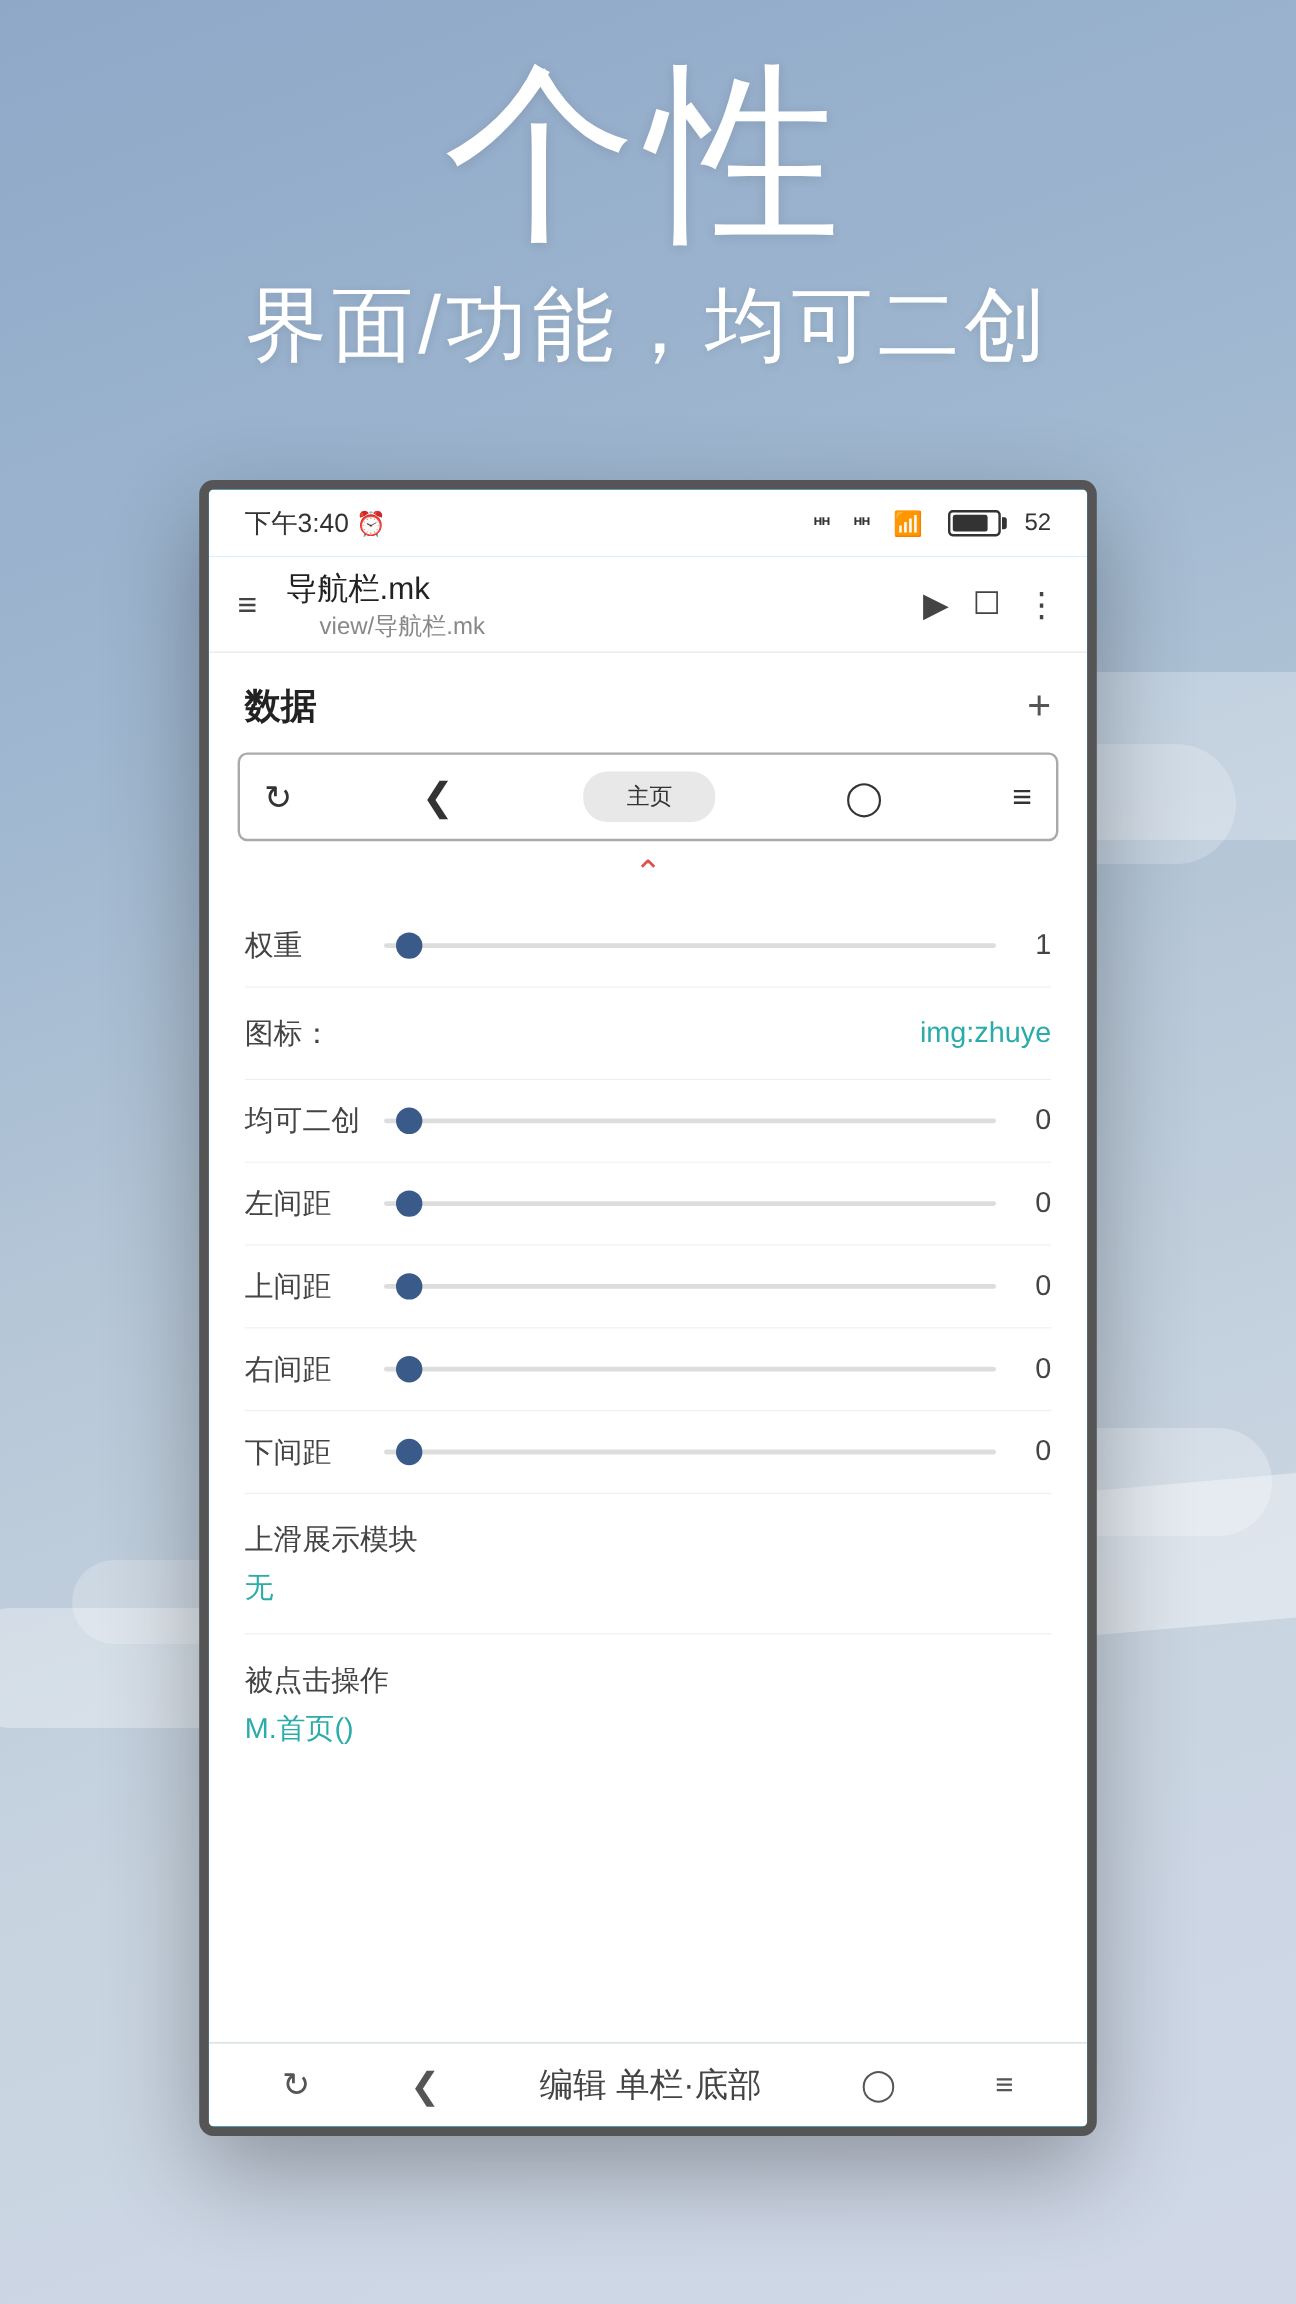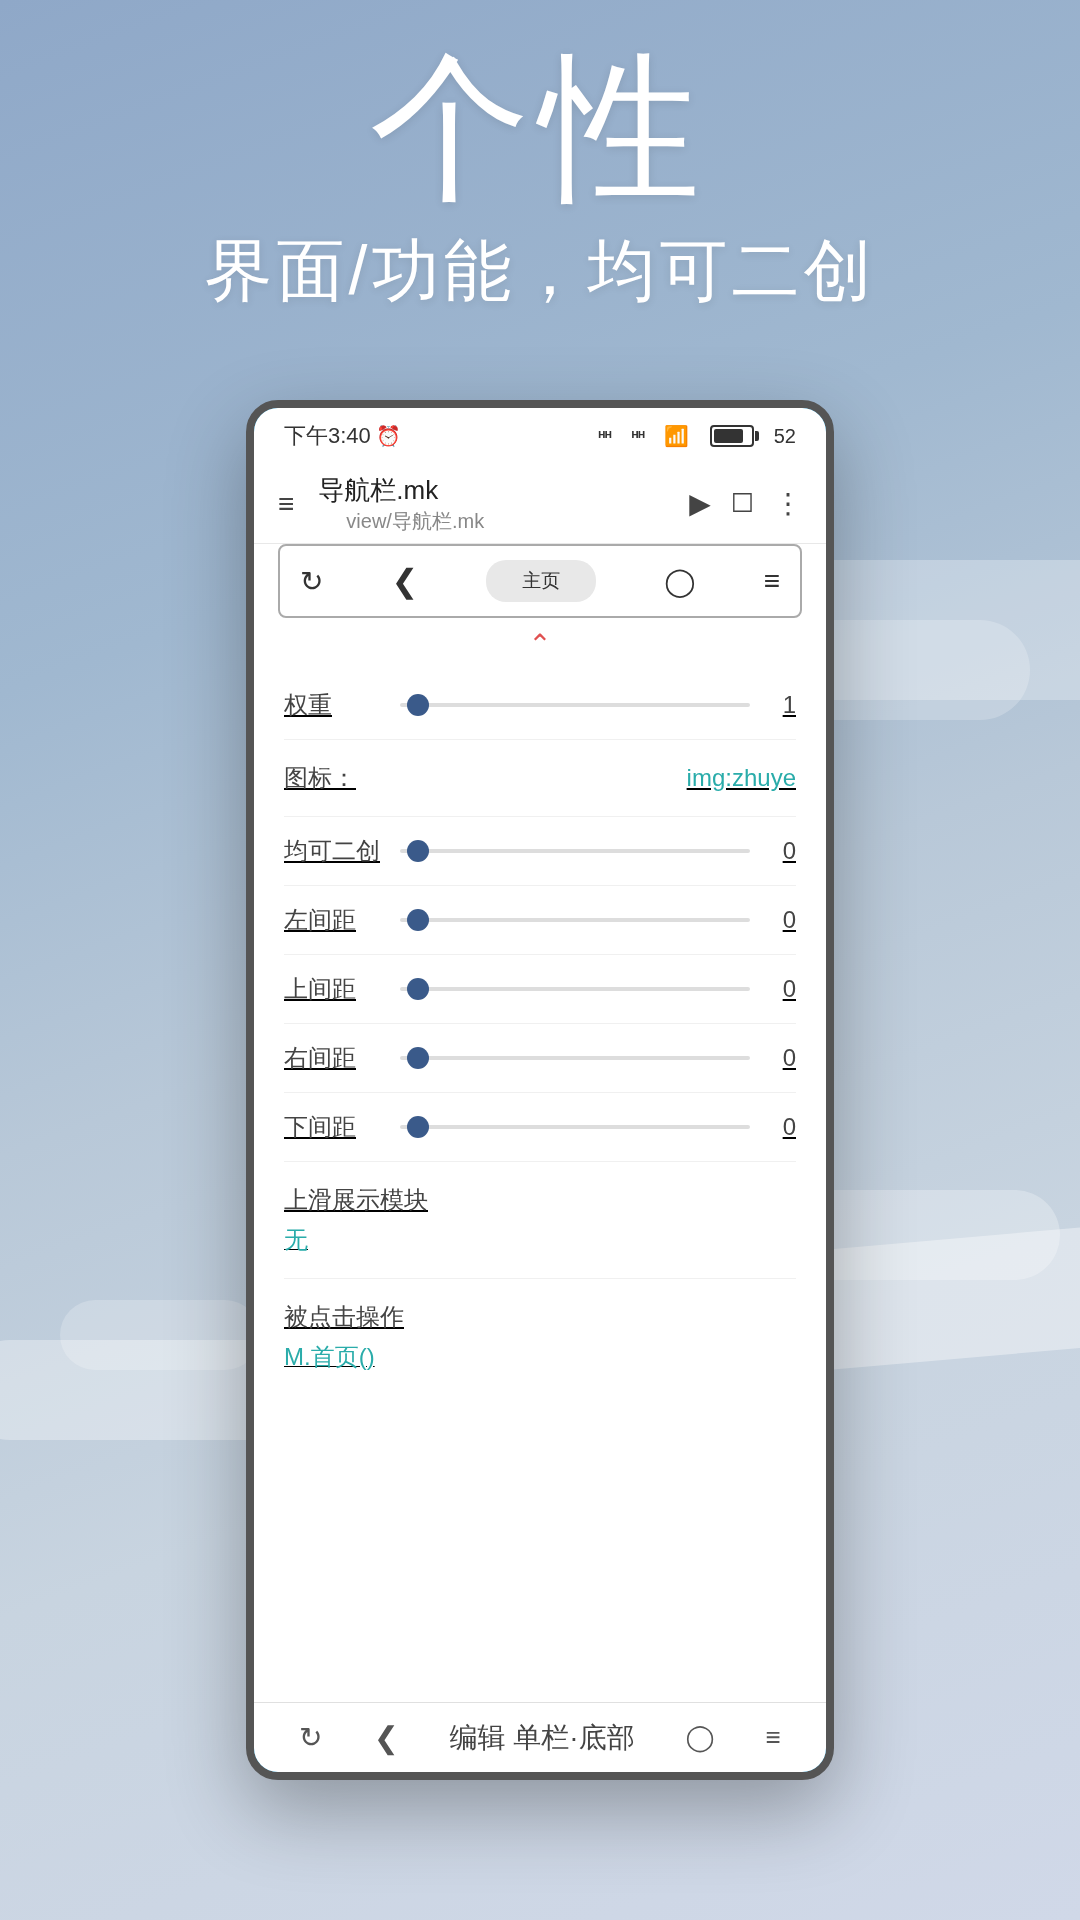--- a/index.html
+++ b/index.html
@@ -38,24 +38,24 @@
       margin-top: 10px;
       text-shadow: 0 2px 8px rgba(0,0,0,0.1);
     }
 
     
     .phone-mockup {
       position: absolute;
       top: 400px;
       left: 50%;
       transform: translateX(-50%);
-      width: 588px;
+      width: 748px;
       height: 1380px;
       background: #0ea5e9;
-      border-radius: 32px;
+      border-radius: 12px;
       border: 8px solid #555;
       box-shadow: 0 30px 80px rgba(0,0,0,0.3);
       overflow: hidden;
       z-index: 10;
     }
 
     
     .status-bar {
       background: white;
       height: 56px;
@@ -192,21 +192,20 @@
     }
 
     
     .prop-section {
       padding: 0 30px;
     }
 
     .prop-row {
       padding: 18px 0;
       border-bottom: 1px solid #f0f0f0;
-      text-decoration: underline;
     }
     .prop-row-inline {
       display: flex;
       align-items: center;
       justify-content: space-between;
     }
     .prop-label {
       font-size: 24px;
       color: #444;
       min-width: 100px;
@@ -318,20 +317,24 @@
     </div>
     <div class="toolbar-actions">
       <span class="toolbar-icon">▶</span>
       <span class="toolbar-icon" style="font-size:26px;">☐</span>
       <span class="toolbar-icon">⋮</span>
     </div>
   </div>
 
   <div class="content-area">
 
+    <div class="section-header">
+      <span class="section-title">数据</span>
+      <span class="section-add">+</span>
+    </div>
 
     <div class="nav-preview">
       <span class="nav-icon" style="font-size:28px;transform:scaleX(-1);display:inline-block;">↺</span>
       <span class="nav-icon" style="font-size:32px;">❮</span>
       <div class="nav-home-btn">
         <span>主页</span>
       </div>
       <span class="nav-icon" style="font-size:28px;">◯</span>
       <span class="nav-icon" style="font-size:28px;">≡</span>
     </div>

